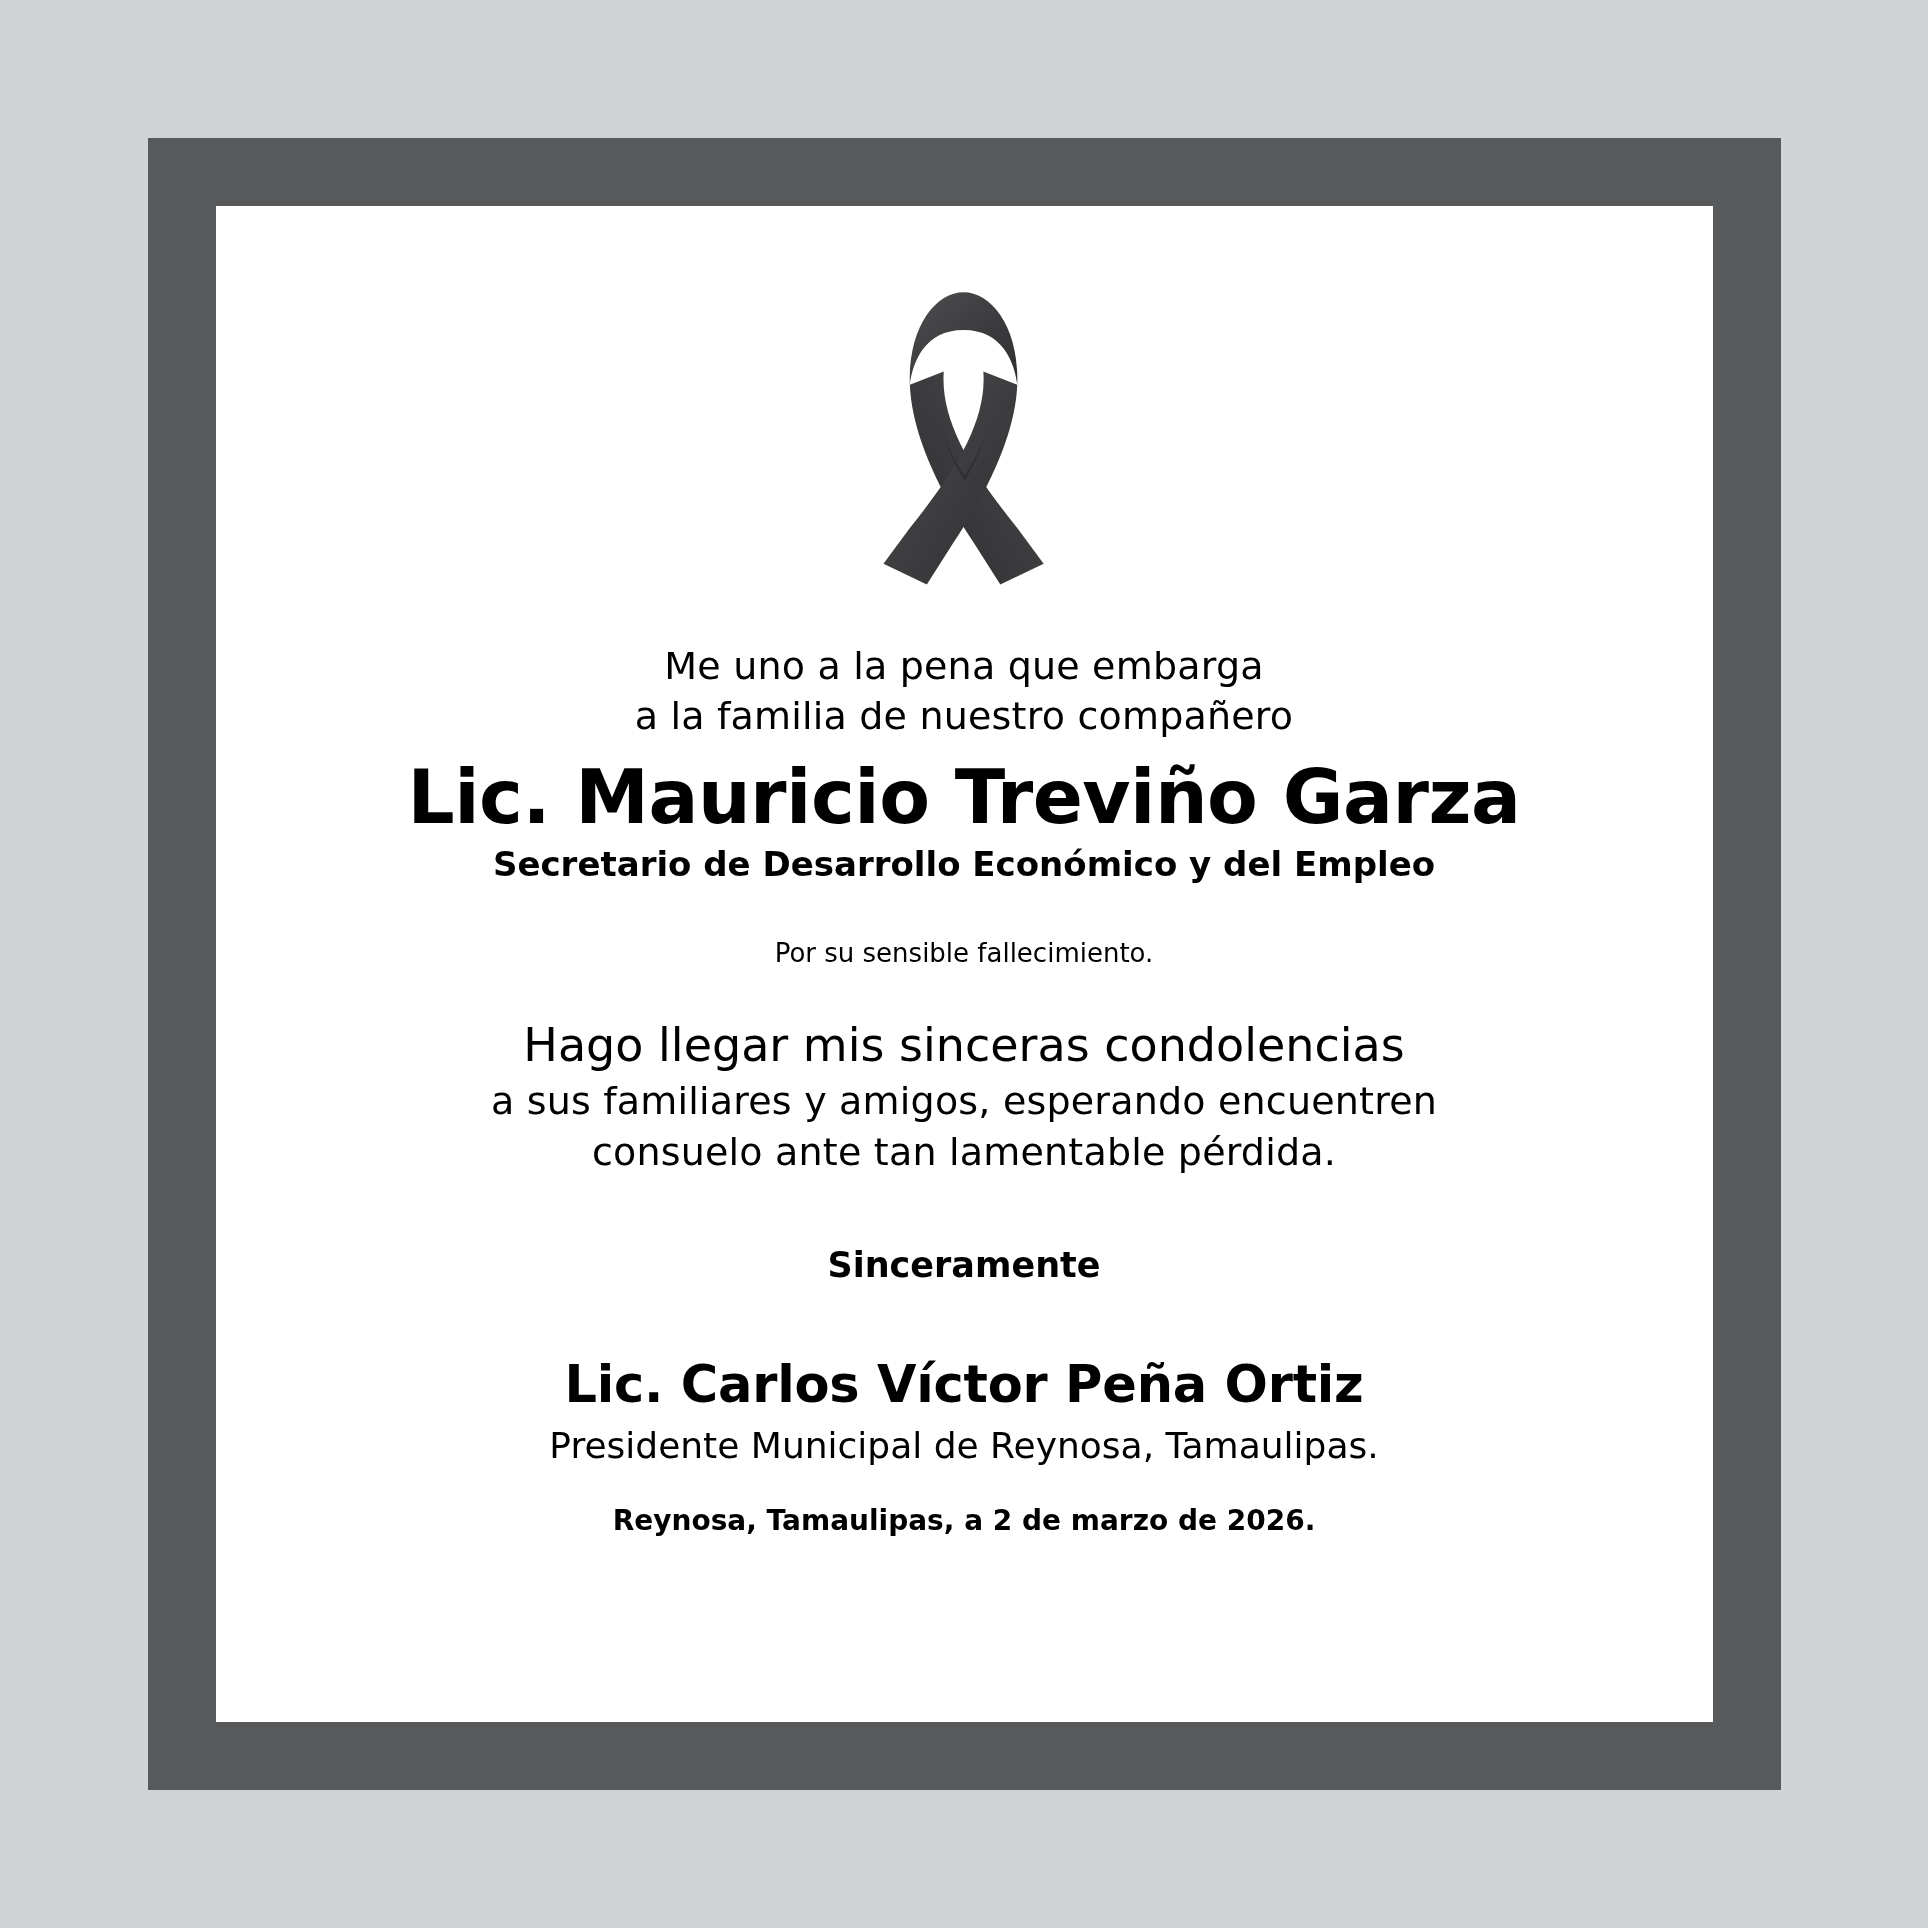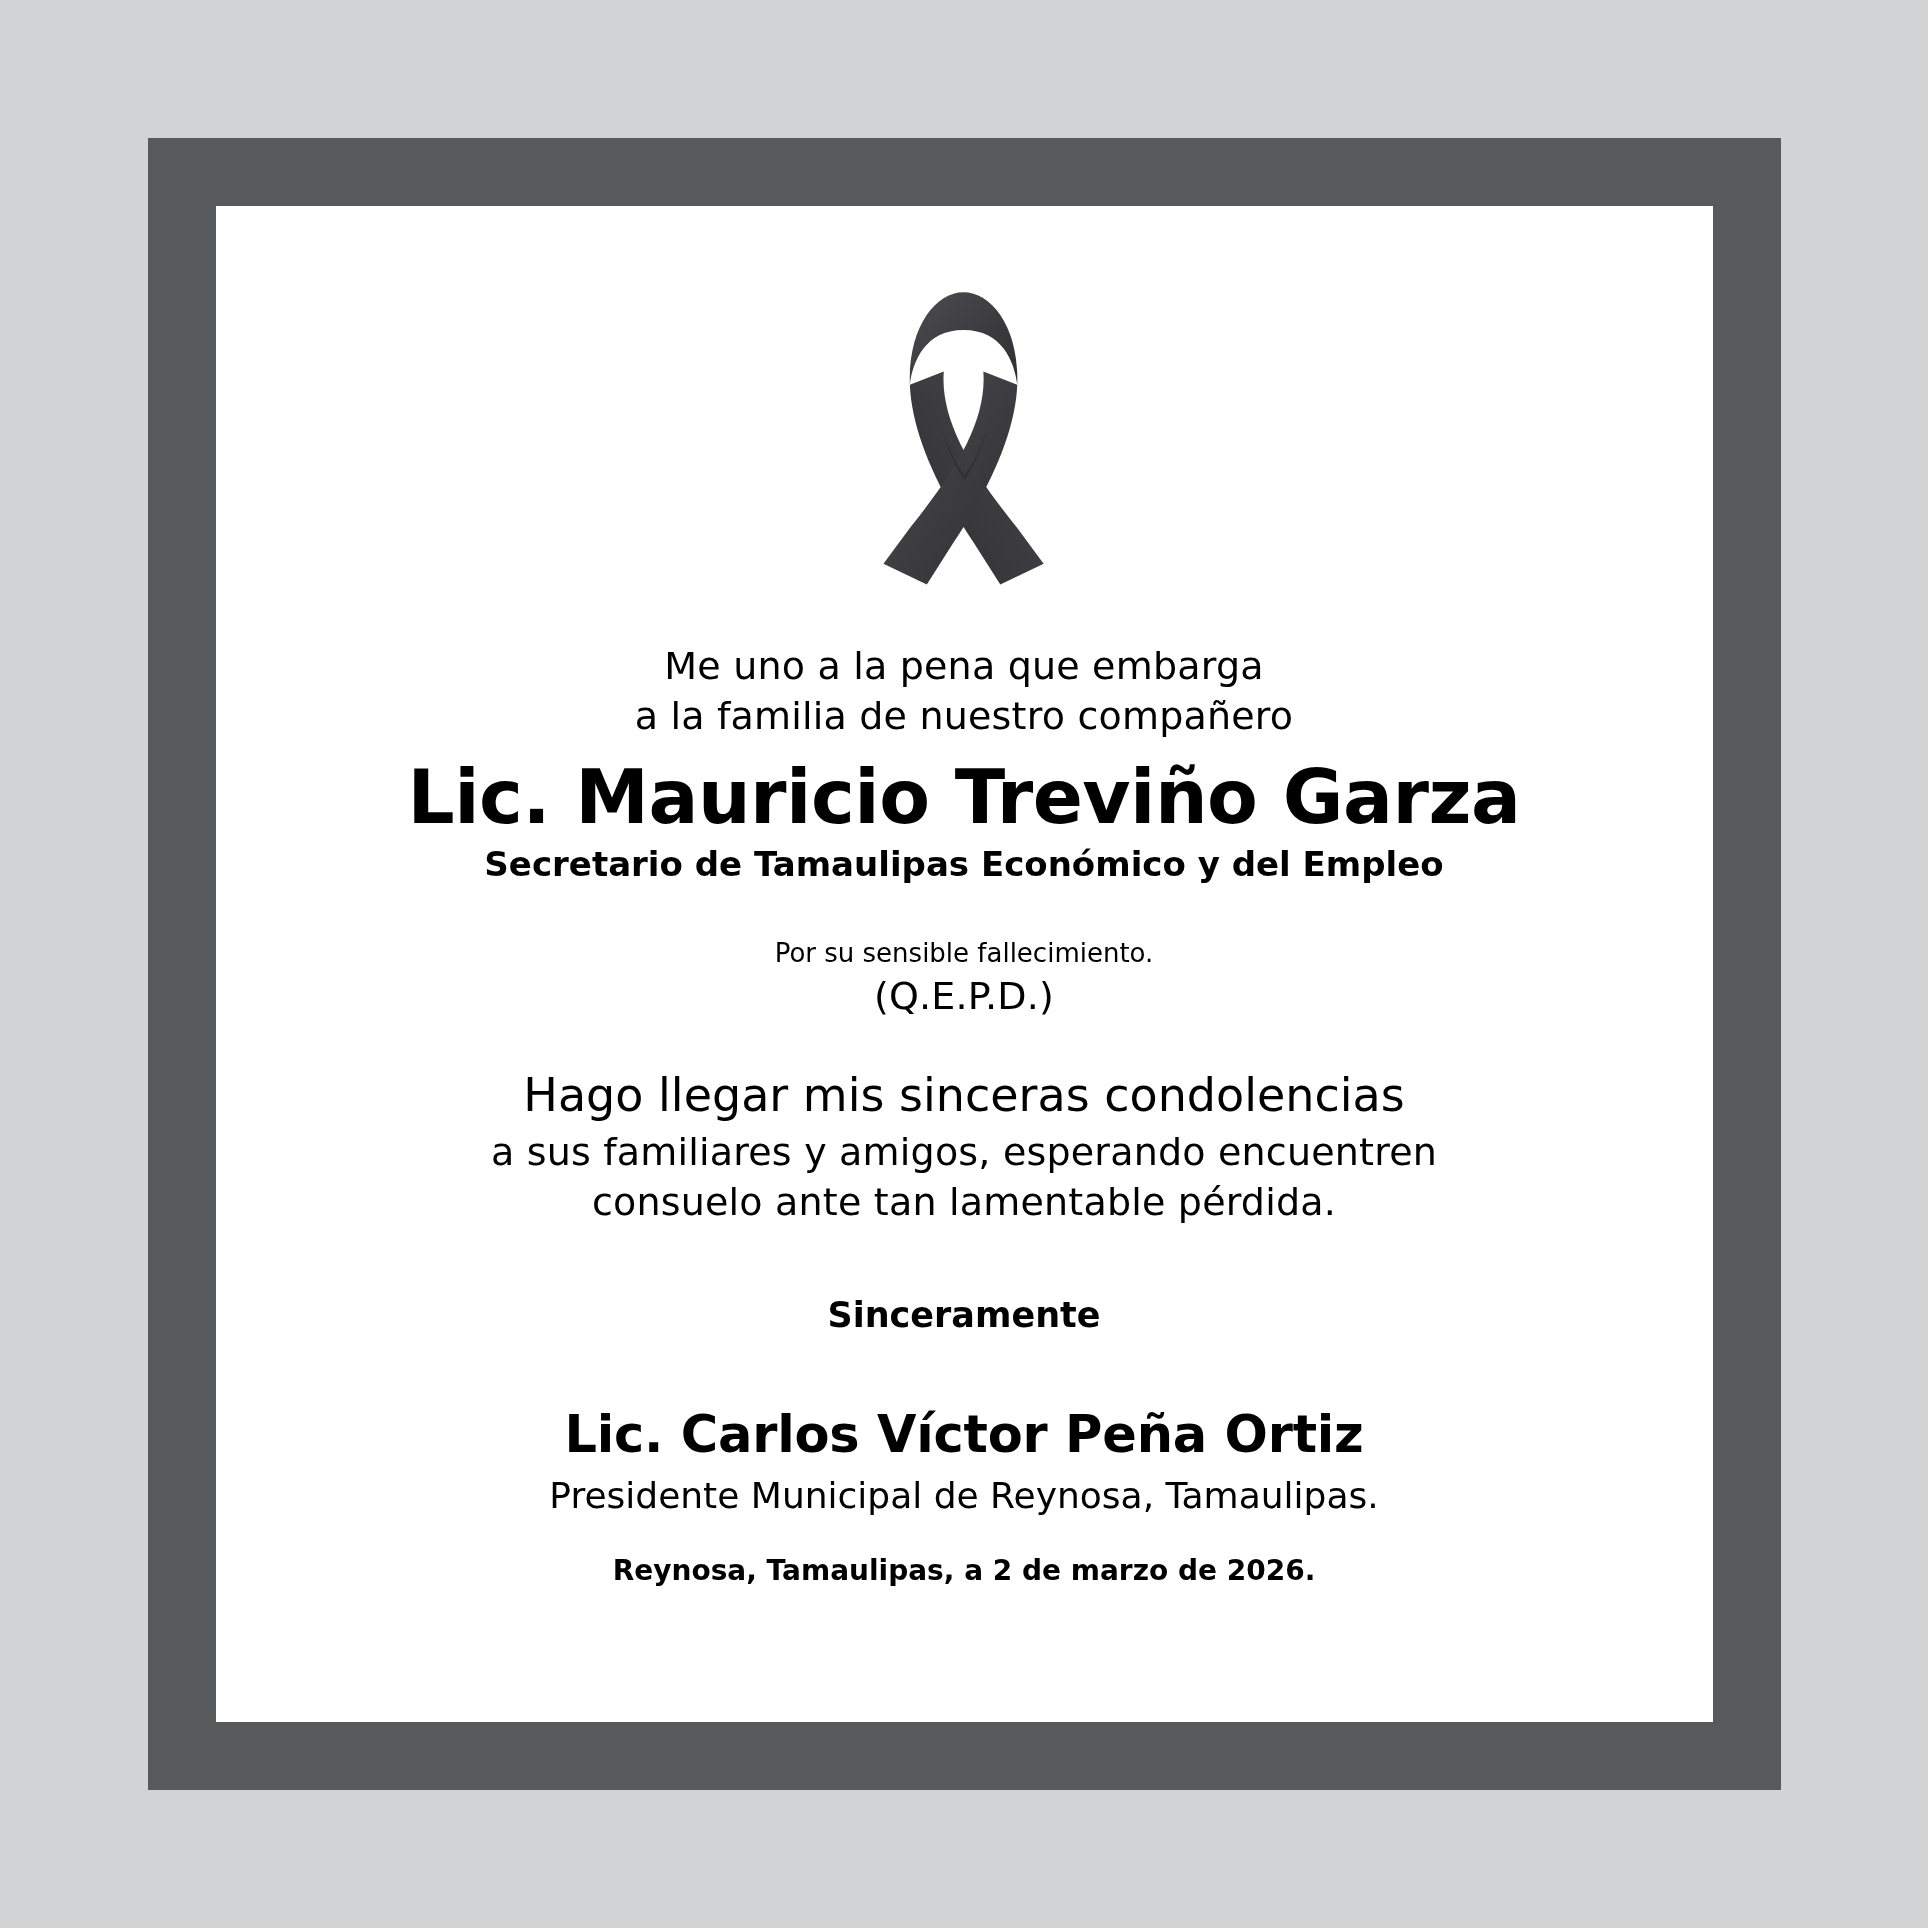--- a/index.html
+++ b/index.html
@@ -151,24 +151,23 @@
 
           <path d="M104 150 C112 180 122 200 130 212 C138 200 148 180 156 150 C148 178 138 196 130 206 C122 196 112 178 104 150 Z" fill="#262628" opacity="0.55"></path>
         </svg>
       </div>
 
       <div class="msg-block">
         <div class="line-intro">Me uno a la pena que embarga</div>
         <div class="line-intro">a la familia de nuestro compañero</div>
 
         <div class="deceased-name">Lic. Mauricio Treviño Garza</div>
-        <div class="deceased-role">Secretario de Tamaulipas Económico y del Empleo</div>
+        <div class="deceased-role">Secretario de Desarrollo Económico y del Empleo</div>
 
         <div class="passing">Por su sensible fallecimiento.</div>
-        <div class="line-intro">(Q.E.P.D.)</div>
 
         <div class="condolence">Hago llegar mis sinceras condolencias</div>
         <div class="line-intro">a sus familiares y amigos, esperando encuentren</div>
         <div class="line-intro">consuelo ante tan lamentable pérdida.</div>
 
         <div class="sincerely">Sinceramente</div>
 
         <div class="signer-name">Lic. Carlos Víctor Peña Ortiz</div>
         <div class="signer-role">Presidente Municipal de Reynosa, Tamaulipas.</div>
 

